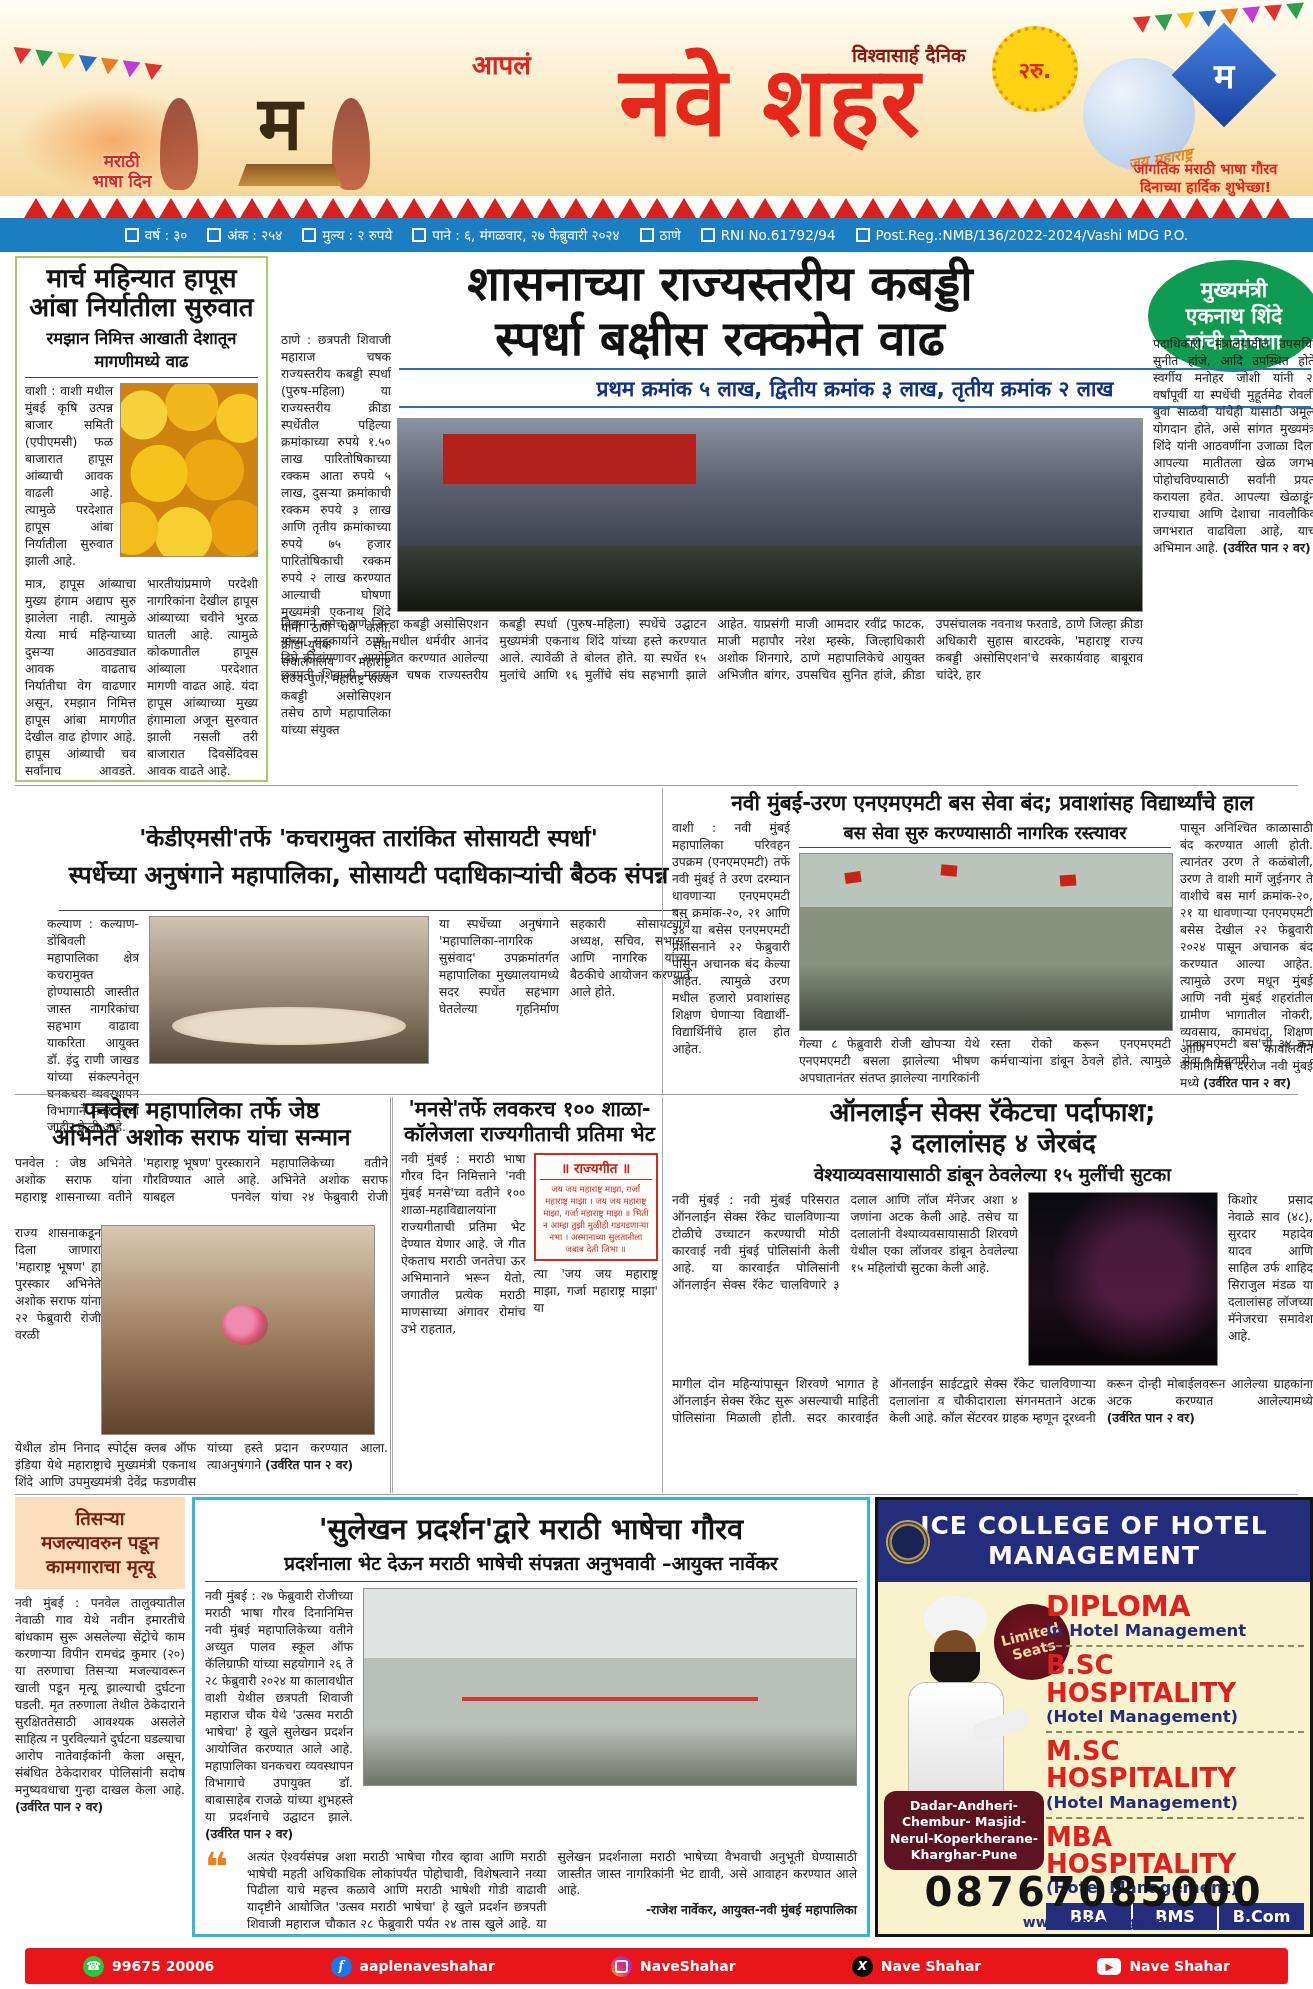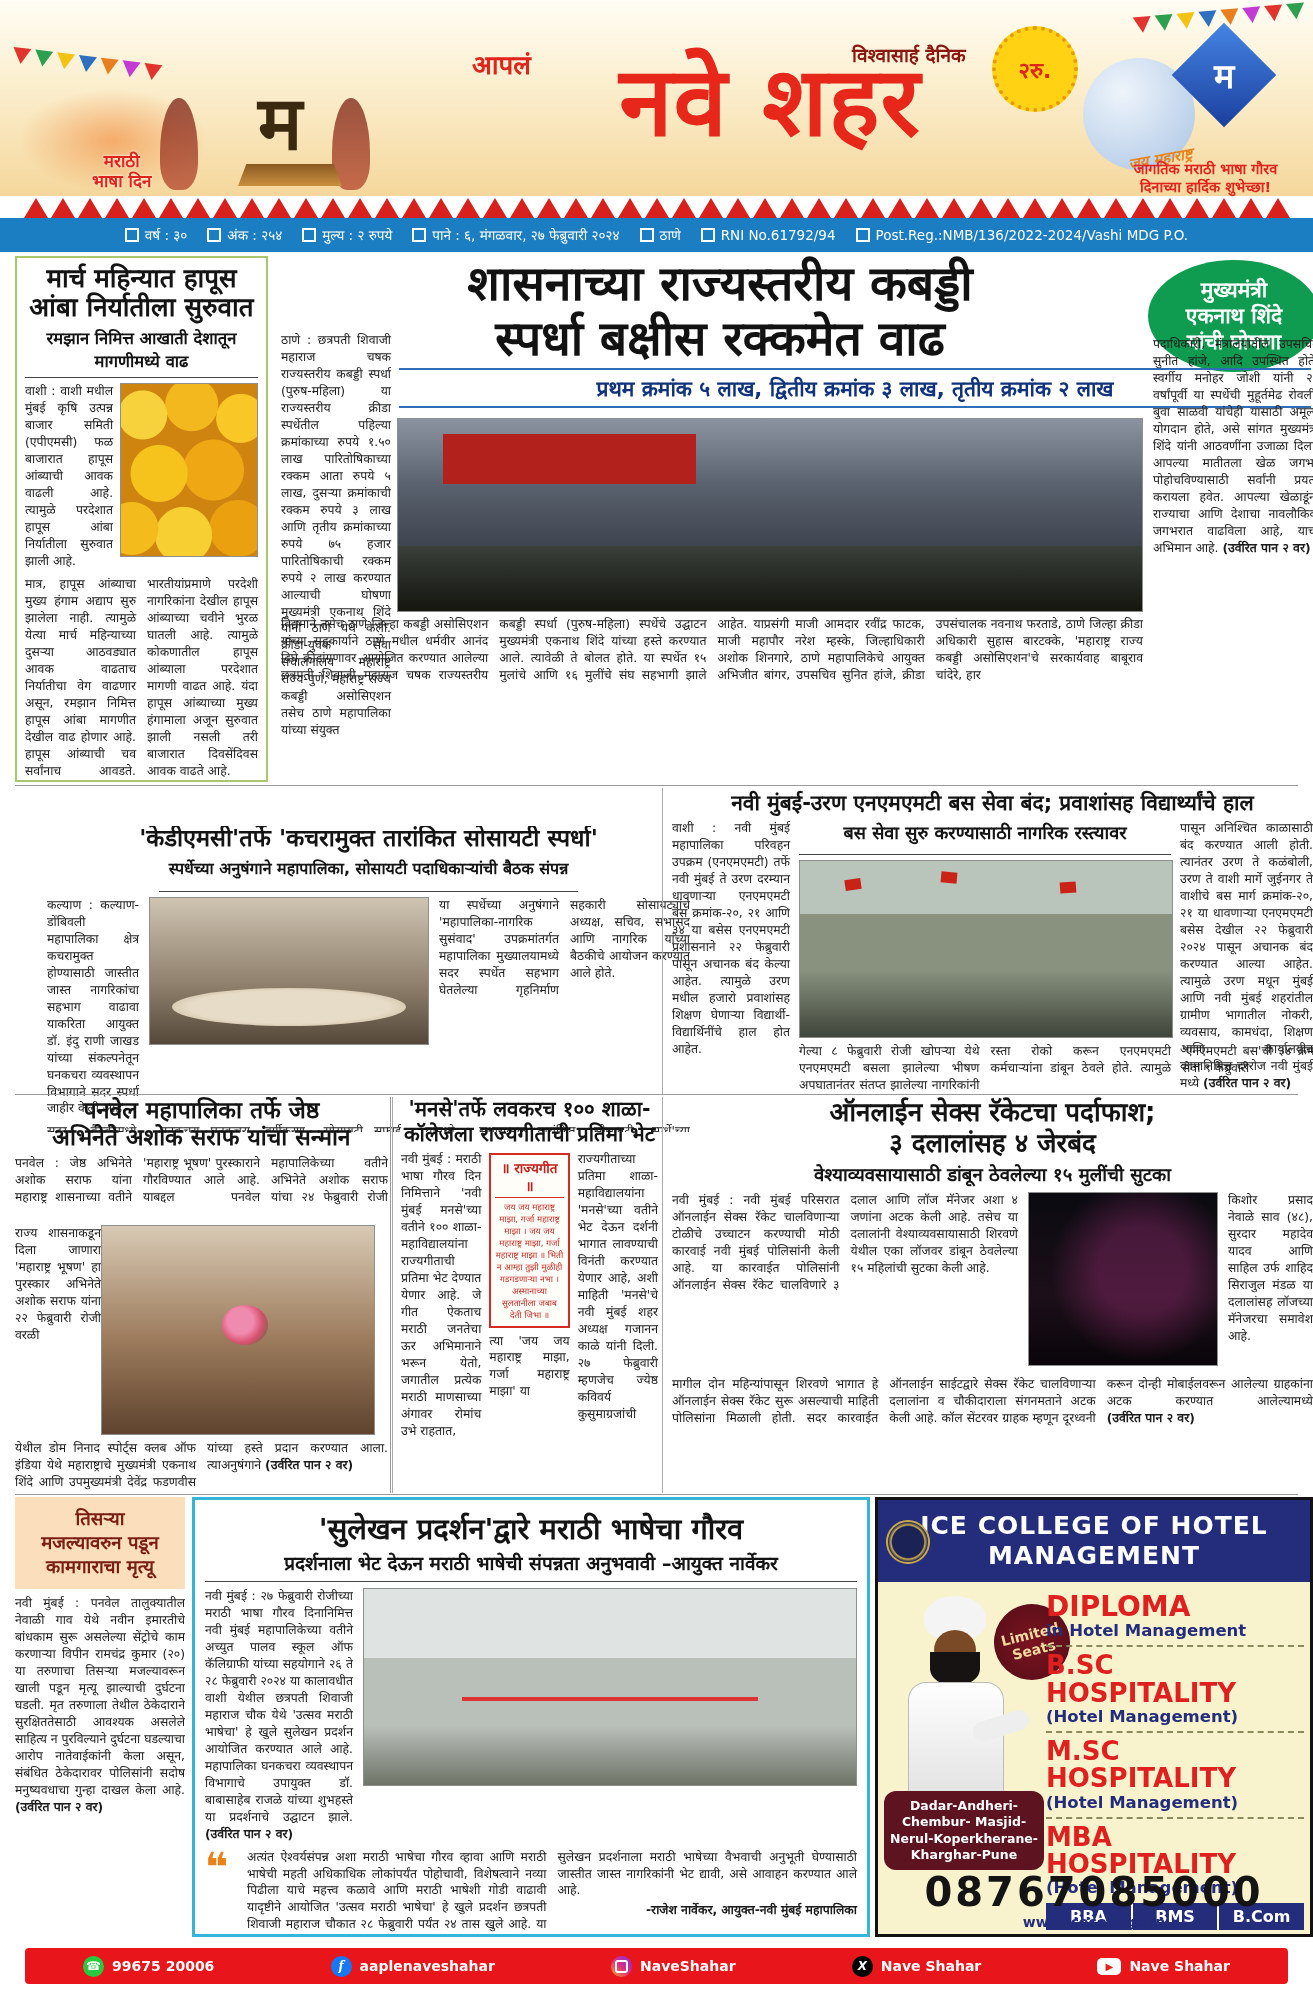--- a/index.html
+++ b/index.html
@@ -87,33 +87,33 @@
   .kab-photo{left:116px;top:162px;width:744px;height:192px;
     background:linear-gradient(180deg,#8b93a1 0%,#59616e 35%,#23272e 100%);}
   .kab-photo .banner{position:absolute;left:6%;top:8%;width:34%;height:26%;background:#b3211c;}
   .kab-photo .stage{position:absolute;left:0;bottom:0;width:100%;height:34%;
     background:linear-gradient(180deg,#3a3f3a,#14160f);}
   .kab-right{left:872px;top:80px;width:166px;height:446px;}
   .kab-bottom{left:0;top:360px;width:862px;height:166px;}
   
   .kdmc{left:15px;top:826px;width:643px;height:306px;margin-left:32px;}
   .kdmc .hl{font-size:23.5px;line-height:1.1;}
-  .kdmc .subhl{font-size:16px;border-bottom:1px solid #444;display:inline-block;
-    padding:3px 10px 12px;margin:2px 0 5px;}
+  .kdmc .subhl{font-size:24px;border-bottom:1px solid #444;display:inline-block;
+    padding:3px 10px 20px;margin:2px 0 5px;}
   .kdmc-row{display:flex;gap:10px;}
   .meeting-photo{width:278px;height:146px;flex:0 0 auto;
     background:linear-gradient(180deg,#cfc4b2,#8d7f6b 60%,#55483a);}
   .meeting-photo .table{position:absolute;left:8%;bottom:12%;width:84%;height:26%;
     background:radial-gradient(ellipse at 50% 50%,#e7dcc8 0 60%,#b9a583 100%);border-radius:50%;}
   
   .nmmt{left:662px;top:788px;width:651px;height:306px;border-left:1px solid #aaa;
     padding-left:9px;box-sizing:border-box;}
   .nmmt .hl{font-size:21px;white-space:nowrap;}
   .nmmt-flex{display:flex;gap:9px;margin-top:4px;}
-  .nmmt .subhl{font-size:18px;border-bottom:1px solid #444;padding-bottom:10px;margin-bottom:5px;}
+  .nmmt .subhl{font-size:18px;border-bottom:1px solid #444;padding-bottom:3px;margin-bottom:5px;}
   .protest-photo{width:100%;height:176px;
     background:linear-gradient(180deg,#b9c4bb 0 30%,#88927f 30% 62%,#3f453a 100%);}
   .protest-photo .flag1,.protest-photo .flag2,.protest-photo .flag3{position:absolute;width:16px;height:11px;background:#c92318;}
   .protest-photo .flag1{left:12%;top:10%;transform:rotate(-8deg);}
   .protest-photo .flag2{left:38%;top:6%;transform:rotate(5deg);}
   .protest-photo .flag3{left:70%;top:12%;transform:rotate(-4deg);}
   
   .panvel{left:15px;top:1097px;width:373px;height:396px;}
   .panvel .hl{font-size:23px;line-height:1.18;margin-bottom:4px;}
   .felic-photo{width:272px;height:208px;flex:0 0 auto;
@@ -436,21 +436,20 @@
     </div>
     <div class="mns-cols">
       <div class="c body">नवी मुंबई : मराठी भाषा गौरव दिन निमित्ताने 'नवी मुंबई मनसे'च्या वतीने १०० शाळा-महाविद्यालयांना राज्यगीताची प्रतिमा भेट देण्यात येणार आहे. जे गीत ऐकताच मराठी जनतेचा ऊर अभिमानाने भरून येतो, जगातील प्रत्येक मराठी माणसाच्या अंगावर रोमांच उभे राहतात,</div>
       <div class="c">
         <div class="anthem-box">
           <div class="anthem-title">॥ राज्यगीत ॥</div>
           <div class="anthem-text">जय जय महाराष्ट्र माझा, गर्जा महाराष्ट्र माझा । जय जय महाराष्ट्र माझा, गर्जा महाराष्ट्र माझा ॥ भिती न आम्हा तुझी मुळीही गडगडणाऱ्या नभा । अस्मानाच्या सुलतानीला जबाब देती जिभा ॥</div>
         </div>
         <div class="body">त्या 'जय जय महाराष्ट्र माझा, गर्जा महाराष्ट्र माझा' या</div>
       </div>
-      <div class="c body">राज्यगीताच्या प्रतिमा शाळा-महाविद्यालयांना 'मनसे'च्या वतीने भेट देऊन दर्शनी भागात लावण्याची विनंती करण्यात येणार आहे, अशी माहिती 'मनसे'चे नवी मुंबई शहर अध्यक्ष गजानन काळे यांनी दिली. २७ फेब्रुवारी म्हणजेच ज्येष्ठ कविवर्य कुसुमाग्रजांची</div>
     </div>
   </div>
 
   <div class="art sexr">
     <div class="hl">
       <div>ऑनलाईन सेक्स रॅकेटचा पर्दाफाश;</div>
       <div>३ दलालांसह ४ जेरबंद</div>
     </div>
     <div class="subhl">वेश्याव्यवसायासाठी डांबून ठेवलेल्या १५ मुलींची सुटका</div>
     <div class="sexr-flex">

